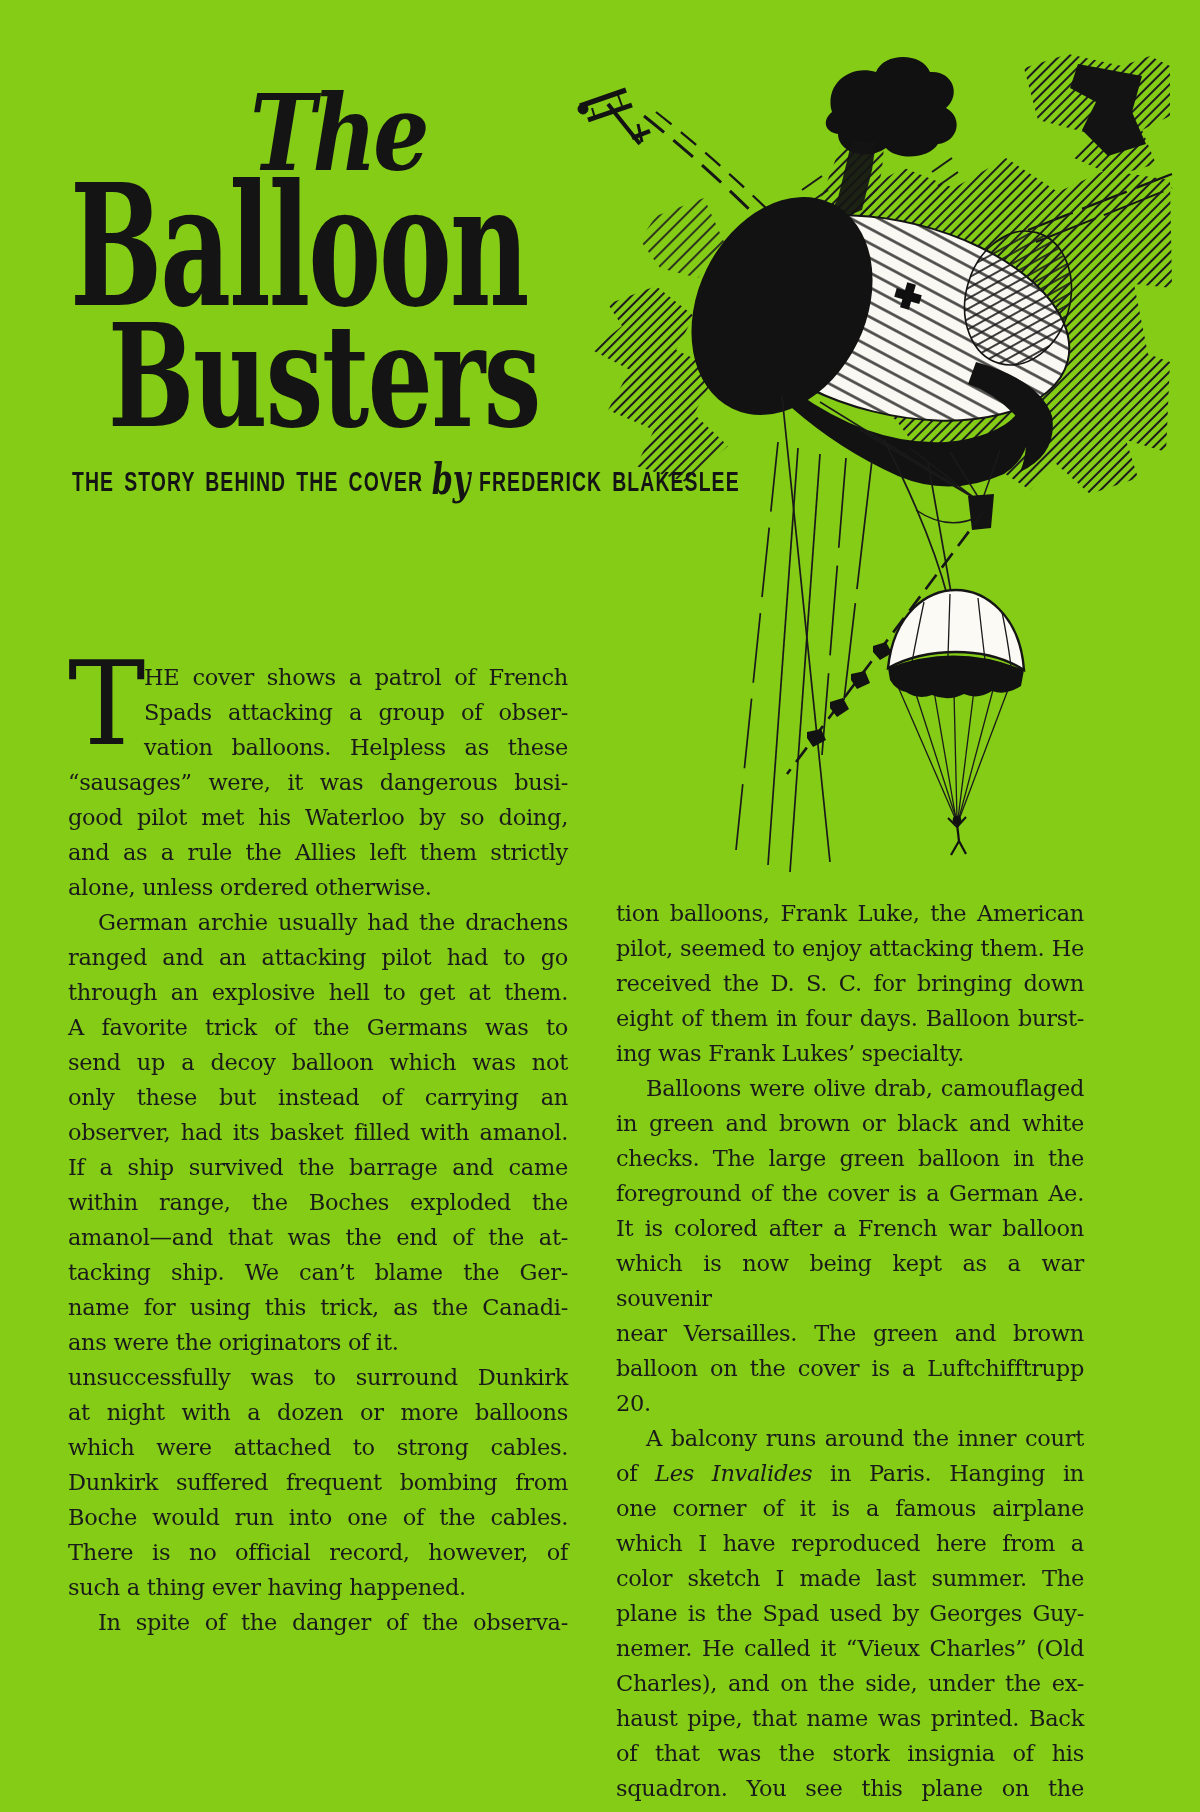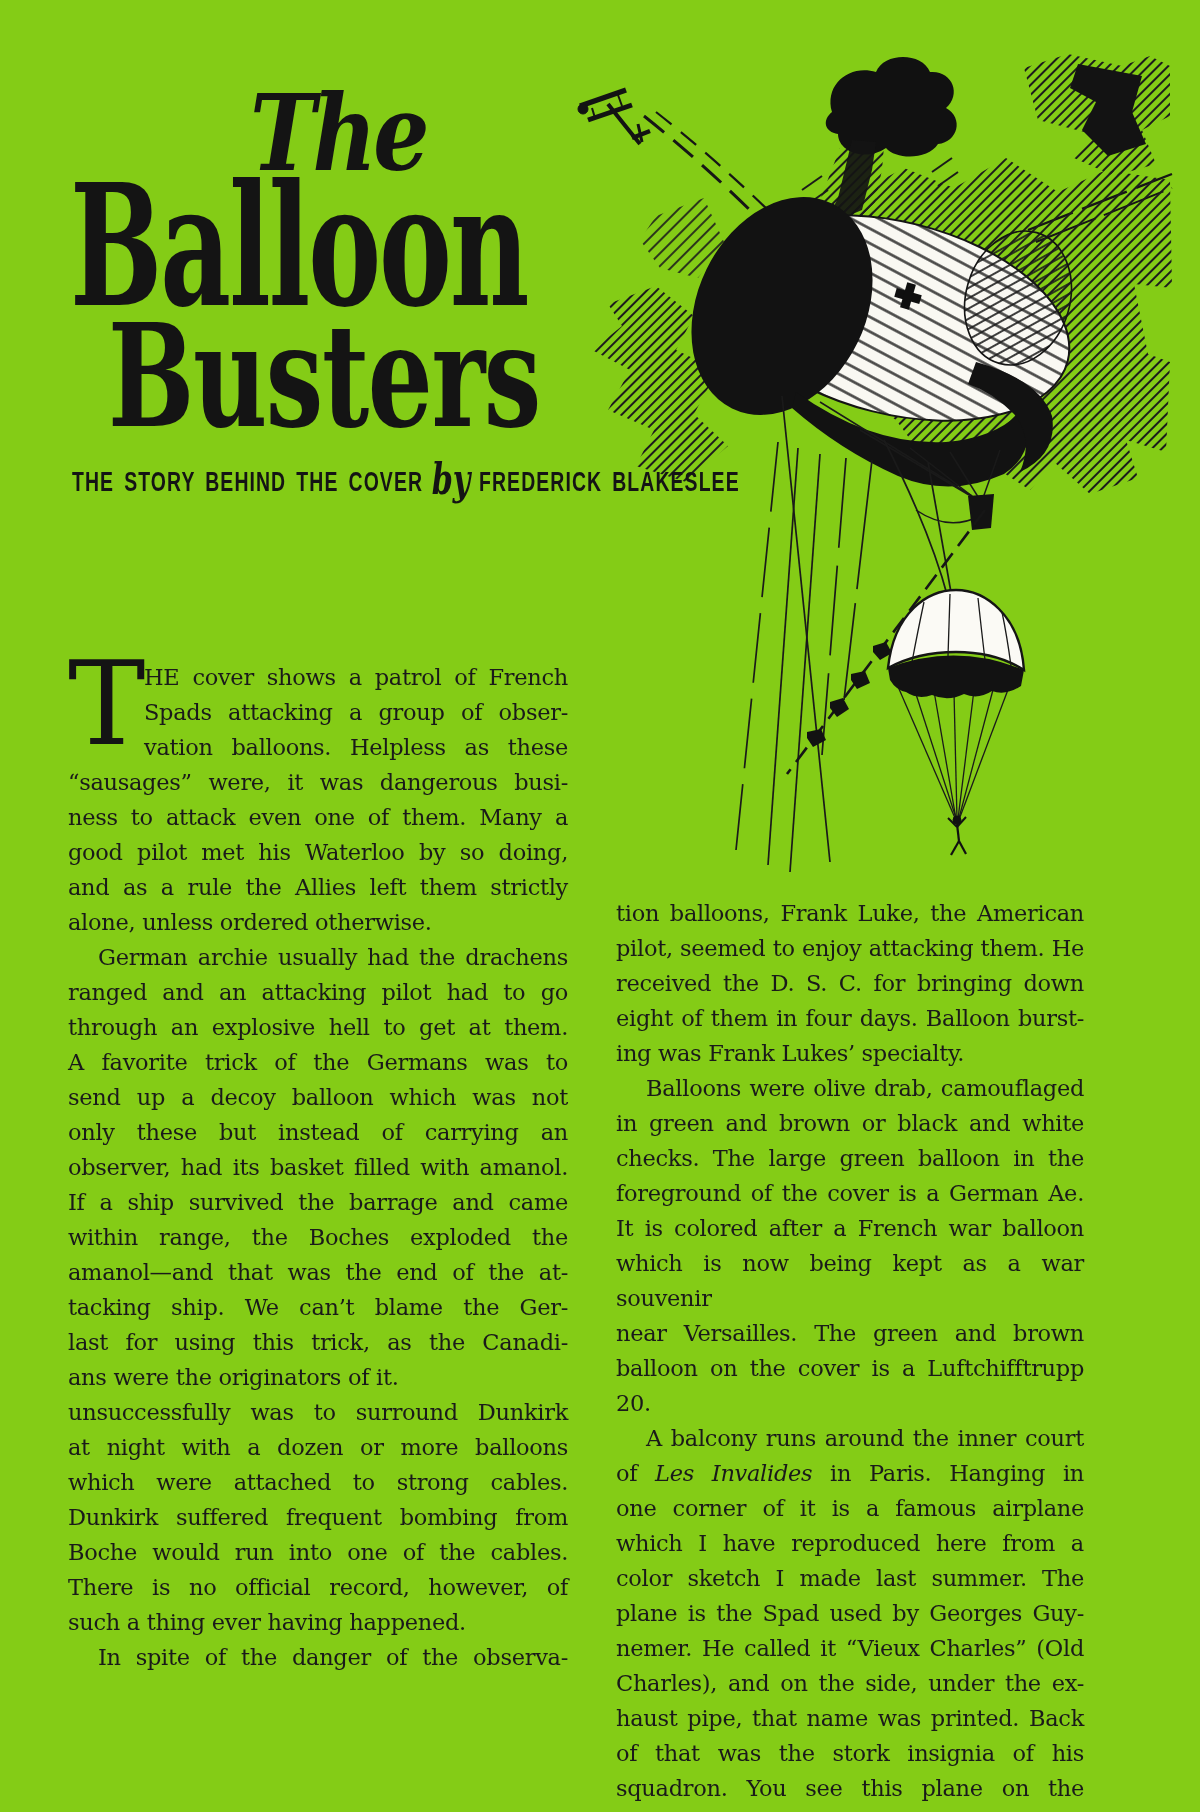--- a/index.html
+++ b/index.html
@@ -210,38 +210,37 @@
     <span class="by-caps">FREDERICK BLAKESLEE</span>
   </div>
 
   <div class="col col-left" id="col-0">
       <div class="para">
         <span class="dropcap">T</span>
         <div class="line j">HE cover shows a patrol of French</div>
         <div class="line j">Spads attacking a group of obser-</div>
         <div class="line j">vation balloons. Helpless as these</div>
         <div class="line j">“sausages” were, it was dangerous busi-</div>
-        <div class="line j">ness to attack even one of them. Many a</div>
         <div class="line j">good pilot met his Waterloo by so doing,</div>
         <div class="line j">and as a rule the Allies left them strictly</div>
         <div class="line">alone, unless ordered otherwise.</div>
       </div>
       <div class="para">
         <div class="line indent j">German archie usually had the drachens</div>
         <div class="line j">ranged and an attacking pilot had to go</div>
         <div class="line j">through an explosive hell to get at them.</div>
         <div class="line j">A favorite trick of the Germans was to</div>
         <div class="line j">send up a decoy balloon which was not</div>
         <div class="line j">only these but instead of carrying an</div>
         <div class="line j">observer, had its basket filled with amanol.</div>
         <div class="line j">If a ship survived the barrage and came</div>
         <div class="line j">within range, the Boches exploded the</div>
         <div class="line j">amanol—and that was the end of the at-</div>
         <div class="line j">tacking ship. We can’t blame the Ger-</div>
-        <div class="line j">last for using this trick, as the Canadi-</div>
+        <div class="line j">name for using this trick, as the Canadi-</div>
         <div class="line">ans were the originators of it.</div>
       </div>
       <div class="para">
         <div class="line j">unsuccessfully was to surround Dunkirk</div>
         <div class="line j">at night with a dozen or more balloons</div>
         <div class="line j">which were attached to strong cables.</div>
         <div class="line j">Dunkirk suffered frequent bombing from</div>
         <div class="line j">Boche would run into one of the cables.</div>
         <div class="line j">There is no official record, however, of</div>
         <div class="line">such a thing ever having happened.</div>

